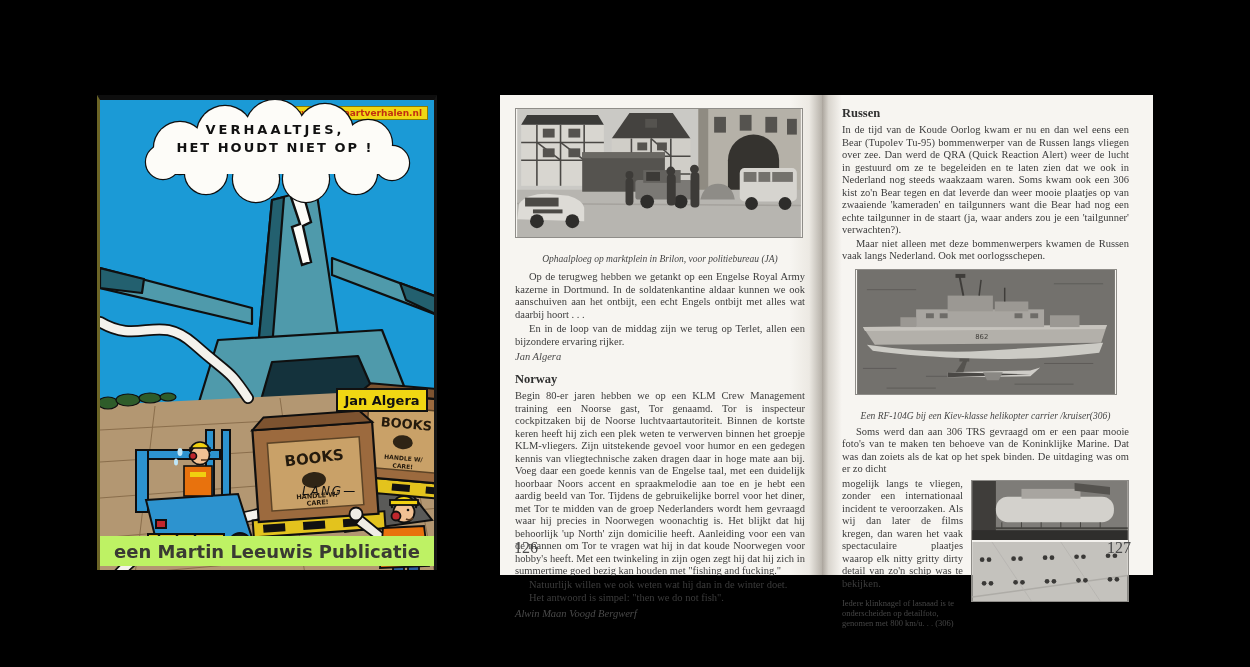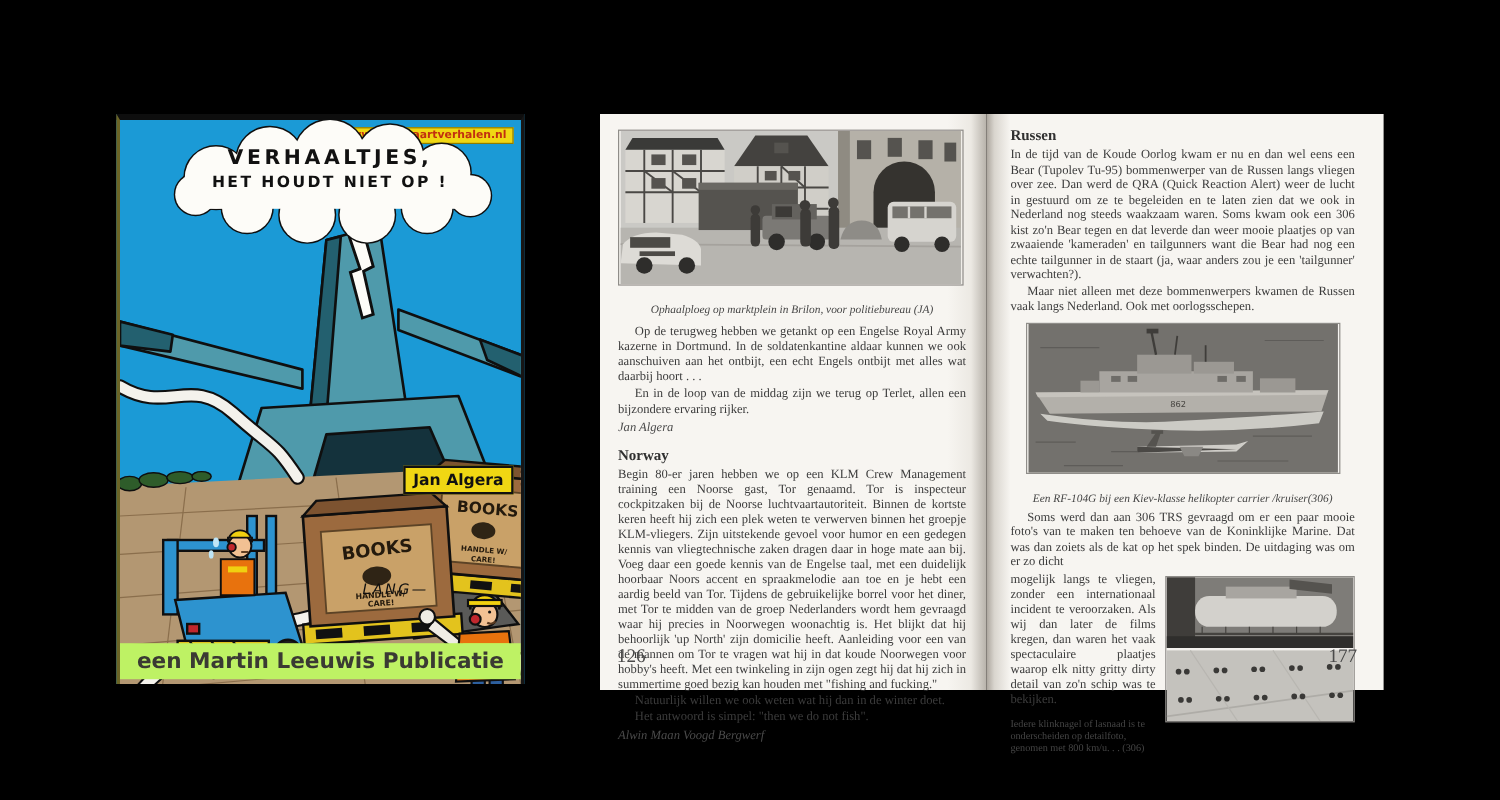--- a/index.html
+++ b/index.html
@@ -10,21 +10,21 @@
   
   .cover { position:absolute; left:97px; top:95px; width:340px; height:475px;
            background:#1b9ad6; border-top:5px solid #0e0e0e; border-right:3px solid #161616;
            border-left:3px solid #6b6426; overflow:hidden; }
   .cover svg { position:absolute; left:0; top:0; }
   .url-badge { position:absolute; right:6px; top:6px; background:#f0d713; border:1px solid #8f7c00;
                color:#c22f10; font-family:"DejaVu Sans", sans-serif; font-size:9px; font-weight:bold;
                padding:1px 5px; }
   .bubble-text { position:absolute; left:50px; top:22px; width:250px; text-align:center;
                  font-family:"DejaVu Sans", sans-serif; font-weight:bold; color:#111; }
-  .bubble-line1 { font-size:17px; letter-spacing:3px; }
+  .bubble-line1 { font-size:13px; letter-spacing:3px; }
   .bubble-line2 { font-size:13px; letter-spacing:2px; margin-top:3px; }
   .author-badge { position:absolute; left:236px; top:288px; width:92px; height:24px;
                   background:#f0d713; border:2px solid #111; color:#111;
                   font-family:"DejaVu Sans", sans-serif; font-weight:bold; font-size:13px;
                   display:flex; align-items:center; justify-content:center; }
   .signature { position:absolute; left:202px; top:384px; font-family:"DejaVu Sans", sans-serif;
                font-weight:normal; font-size:12px; letter-spacing:2px; color:#101010; font-style:italic; }
   .publisher-band { position:absolute; left:0; bottom:4px; width:100%; height:30px; background:#bef264;
                     display:flex; align-items:center; justify-content:center;
                     font-family:"DejaVu Sans", sans-serif; font-weight:bold; font-size:18px; color:#3a3a33; }
@@ -414,16 +414,16 @@
               <circle cx="108" cy="101" r="2.4"></circle>
                 <circle cx="115" cy="101" r="2.4"></circle>
               <circle cx="140" cy="100" r="2.4"></circle>
                 <circle cx="147" cy="100" r="2.4"></circle>
             </g>
           </svg>
           <p class="body-text" style="margin-top:2px;">mogelijk langs te vliegen, zonder een internationaal incident te veroorzaken. Als wij dan later de films kregen, dan waren het vaak spectaculaire plaatjes waarop elk nitty gritty dirty detail van zo'n schip was te bekijken.</p>
           <div class="small-caption">Iedere klinknagel of lasnaad is te onderscheiden op detailfoto, genomen met 800 km/u. . . (306)</div>
         </div>
       </div>
-      <div class="page-number pn-right">177</div>
+      <div class="page-number pn-right">127</div>
     </div>
   </div>
 </div>
 
 </body></html>

